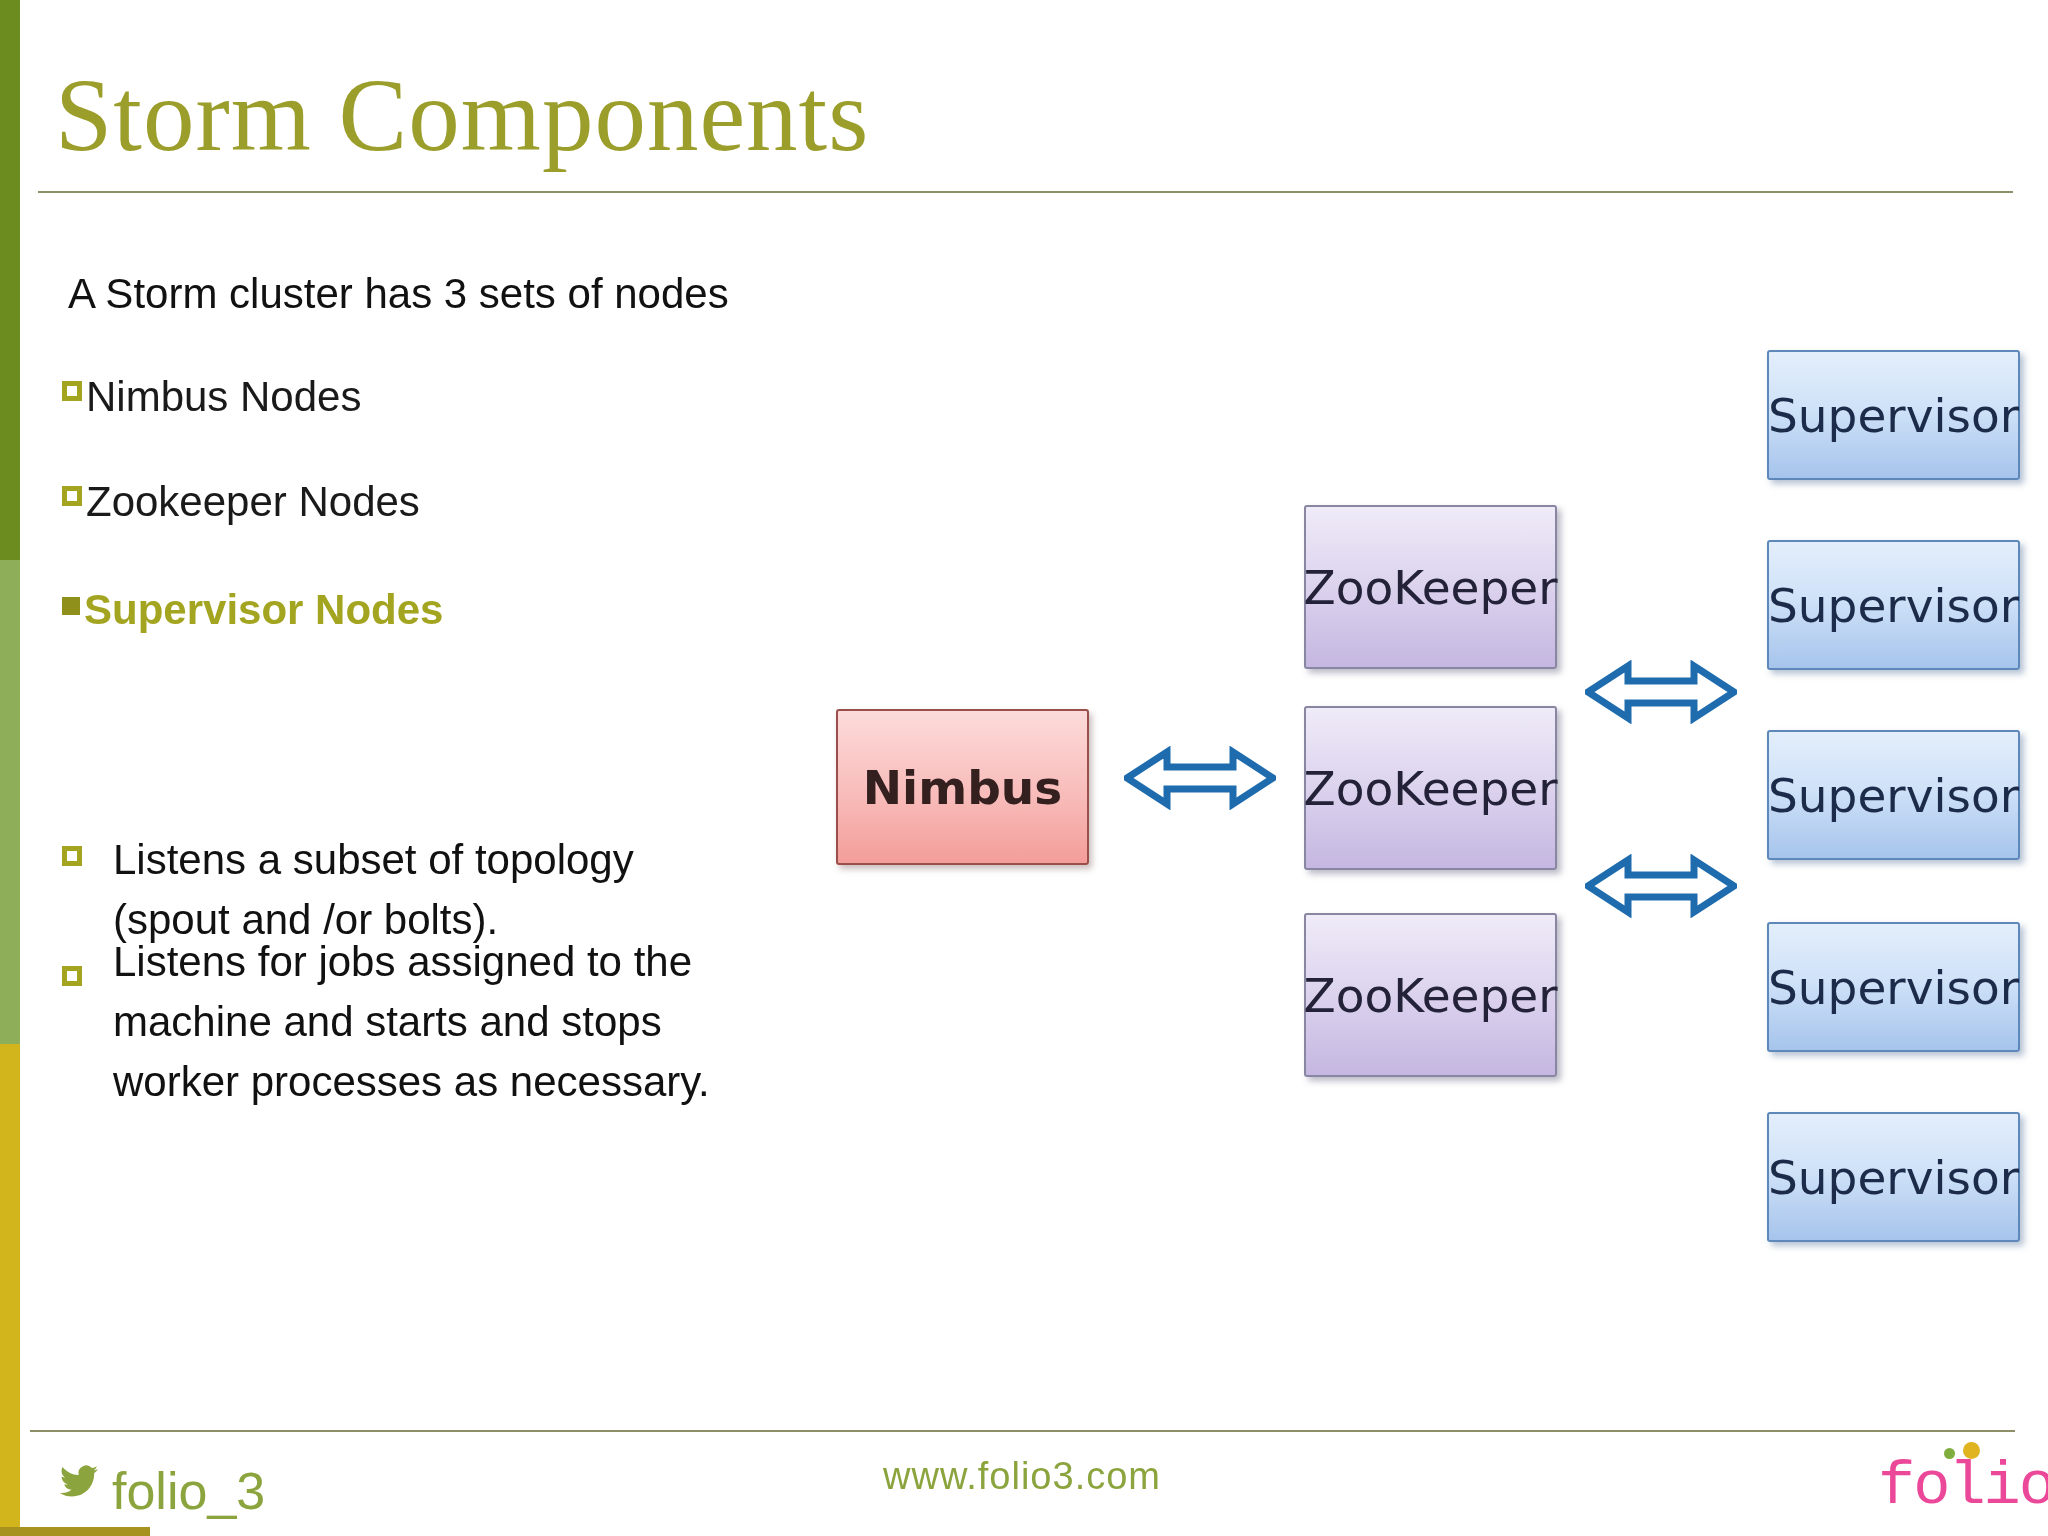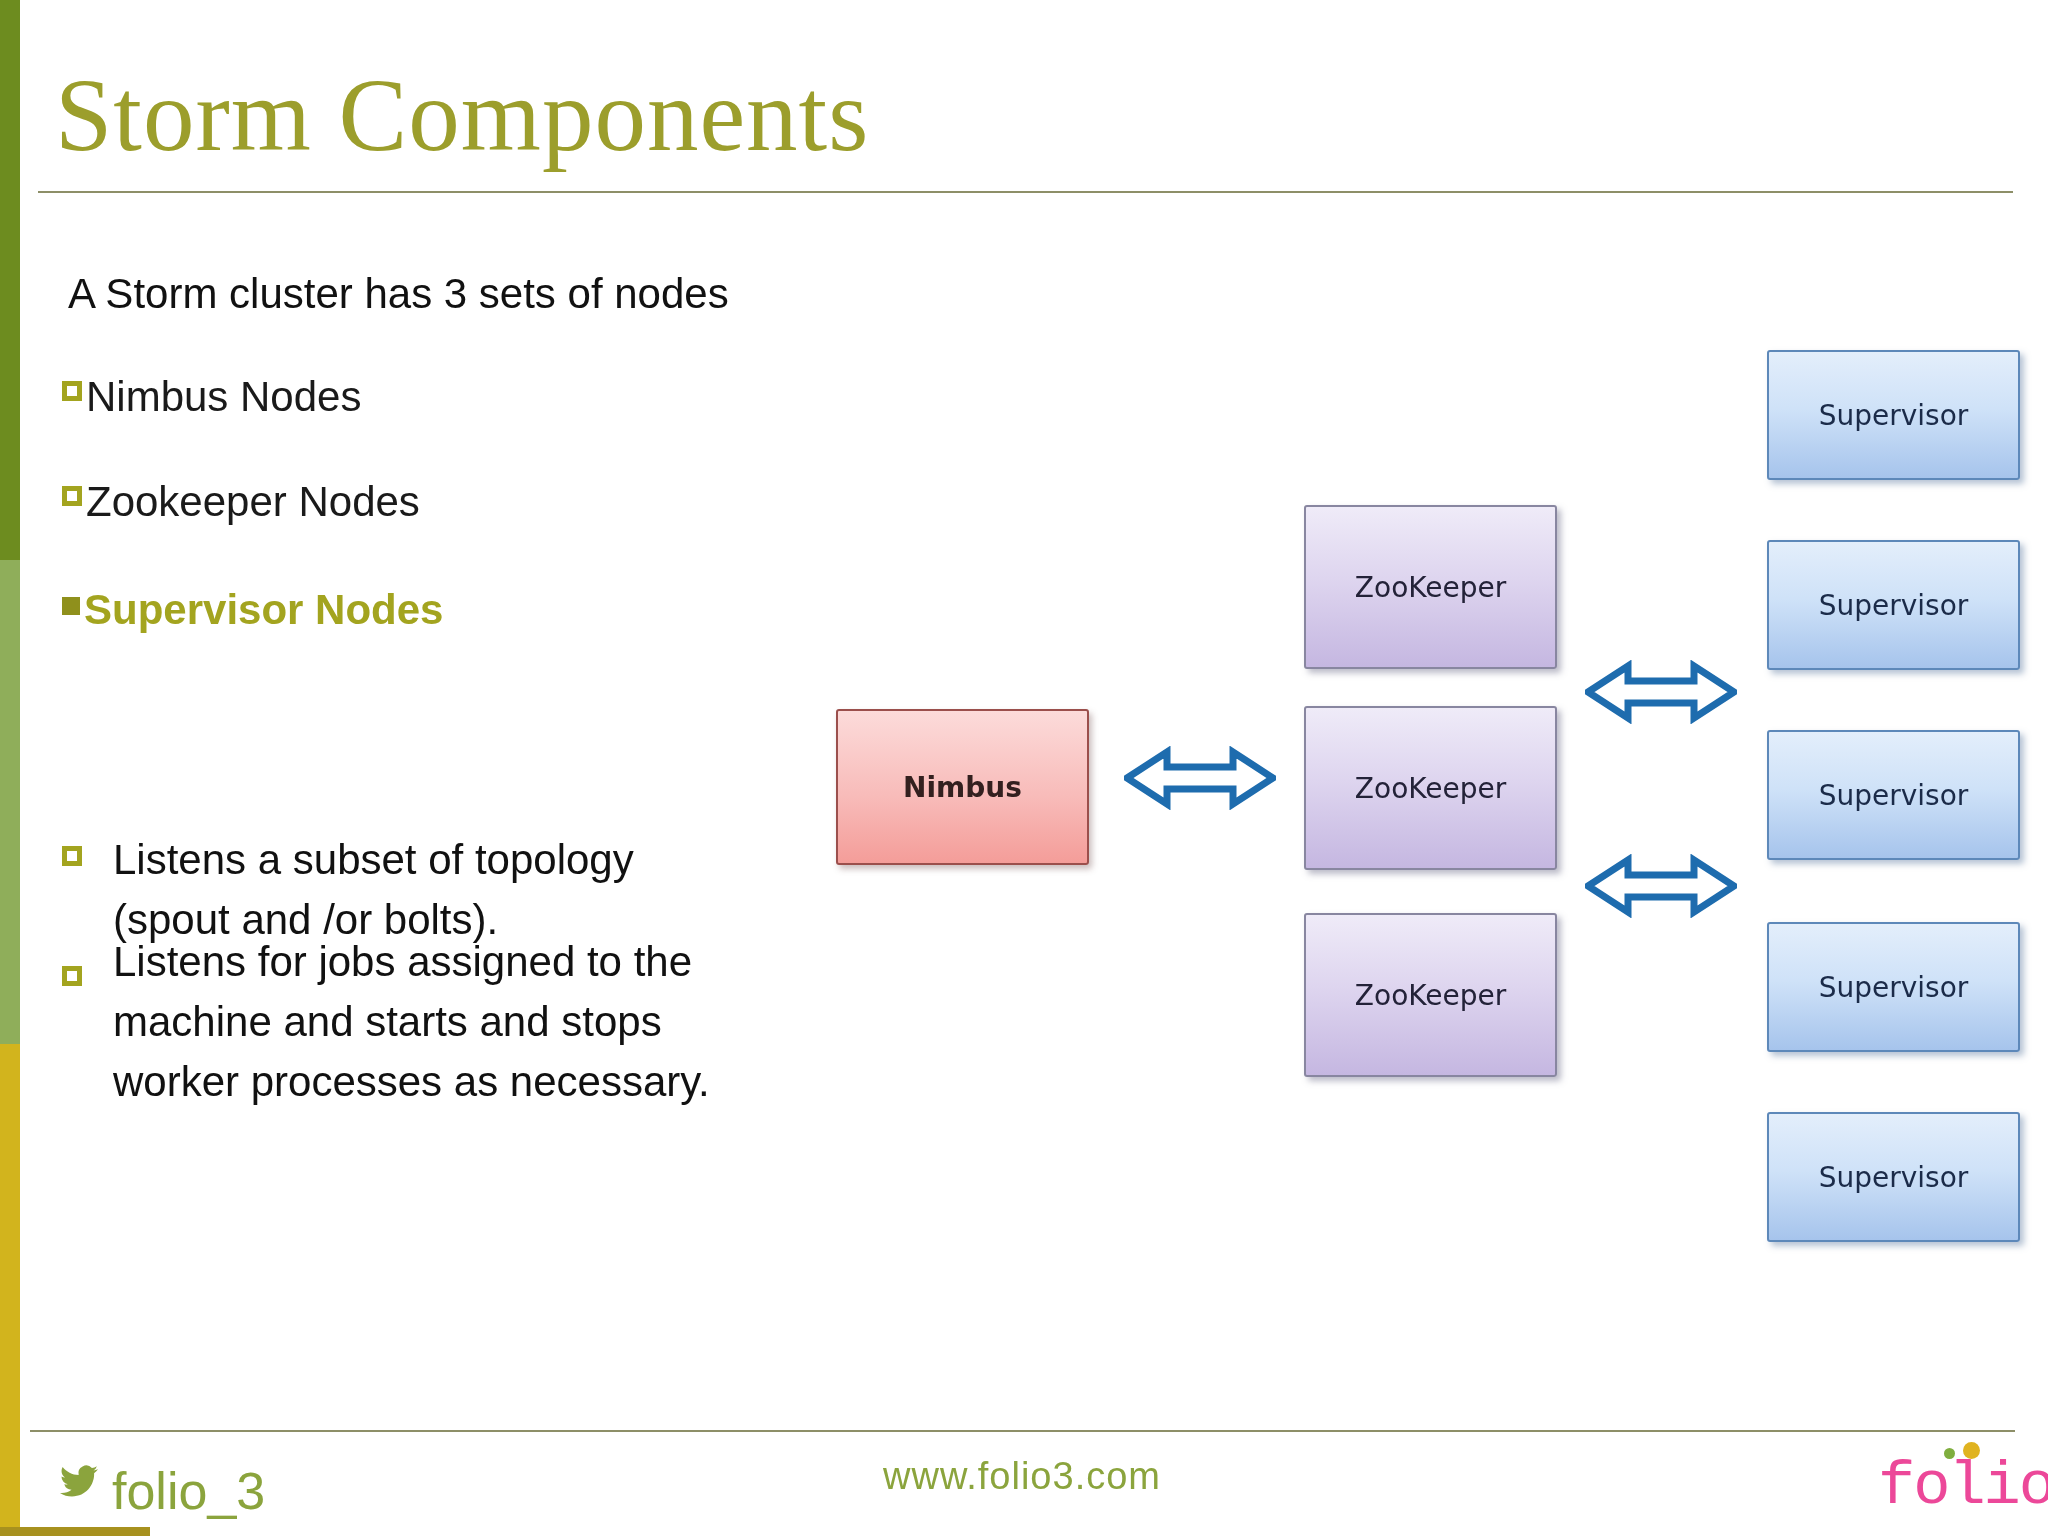--- a/index.html
+++ b/index.html
@@ -30,21 +30,21 @@
   .b-item .sq{margin-top:10px;margin-right:4px;}
   .b-item.hl span.lbl{font-weight:bold;color:#a3a41f;}
 
   .d-sq{position:absolute;left:62px;}
   .d-text{position:absolute;left:113px;width:640px;font-size:42px;line-height:60px;color:#111;}
 
   
   .node{
     position:absolute;width:253px;box-sizing:border-box;border-radius:3px;
     display:flex;align-items:center;justify-content:center;
-    font-family:"DejaVu Sans","Liberation Sans",sans-serif;font-size:28px;
+    font-family:"DejaVu Sans","Liberation Sans",sans-serif;font-size:47px;
   }
   .nimbus{
     left:836px;top:709px;height:156px;
     background:linear-gradient(180deg,#fcdbda 0%,#f8bcba 55%,#f49d99 100%);
     border:2px solid #9b4f4c;color:#33201f;font-weight:600;
     box-shadow:3px 4px 6px rgba(140,110,110,.45);
   }
   .zk{
     left:1304px;height:164px;
     background:linear-gradient(180deg,#efebf8 0%,#ded5ef 45%,#c5b7e1 100%);

